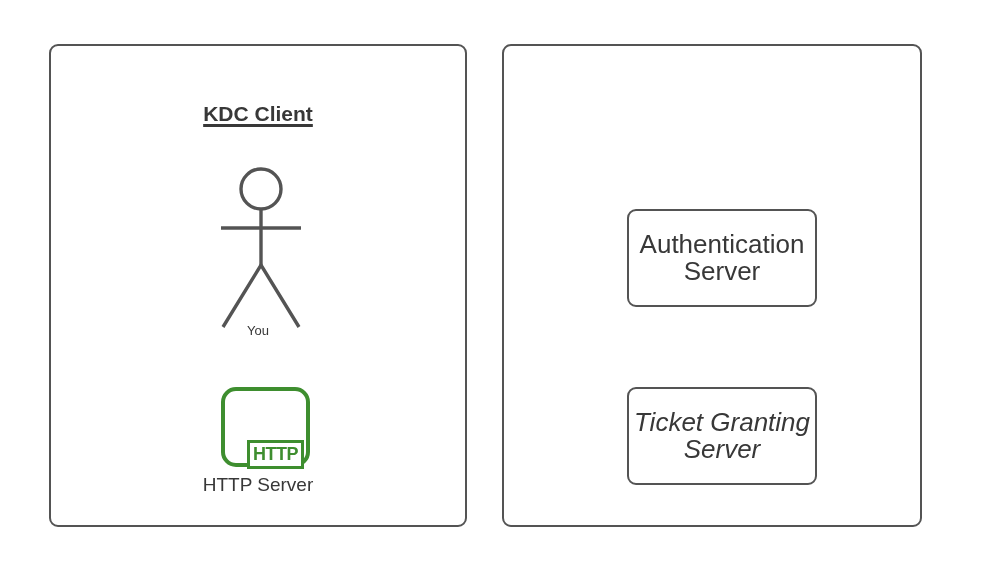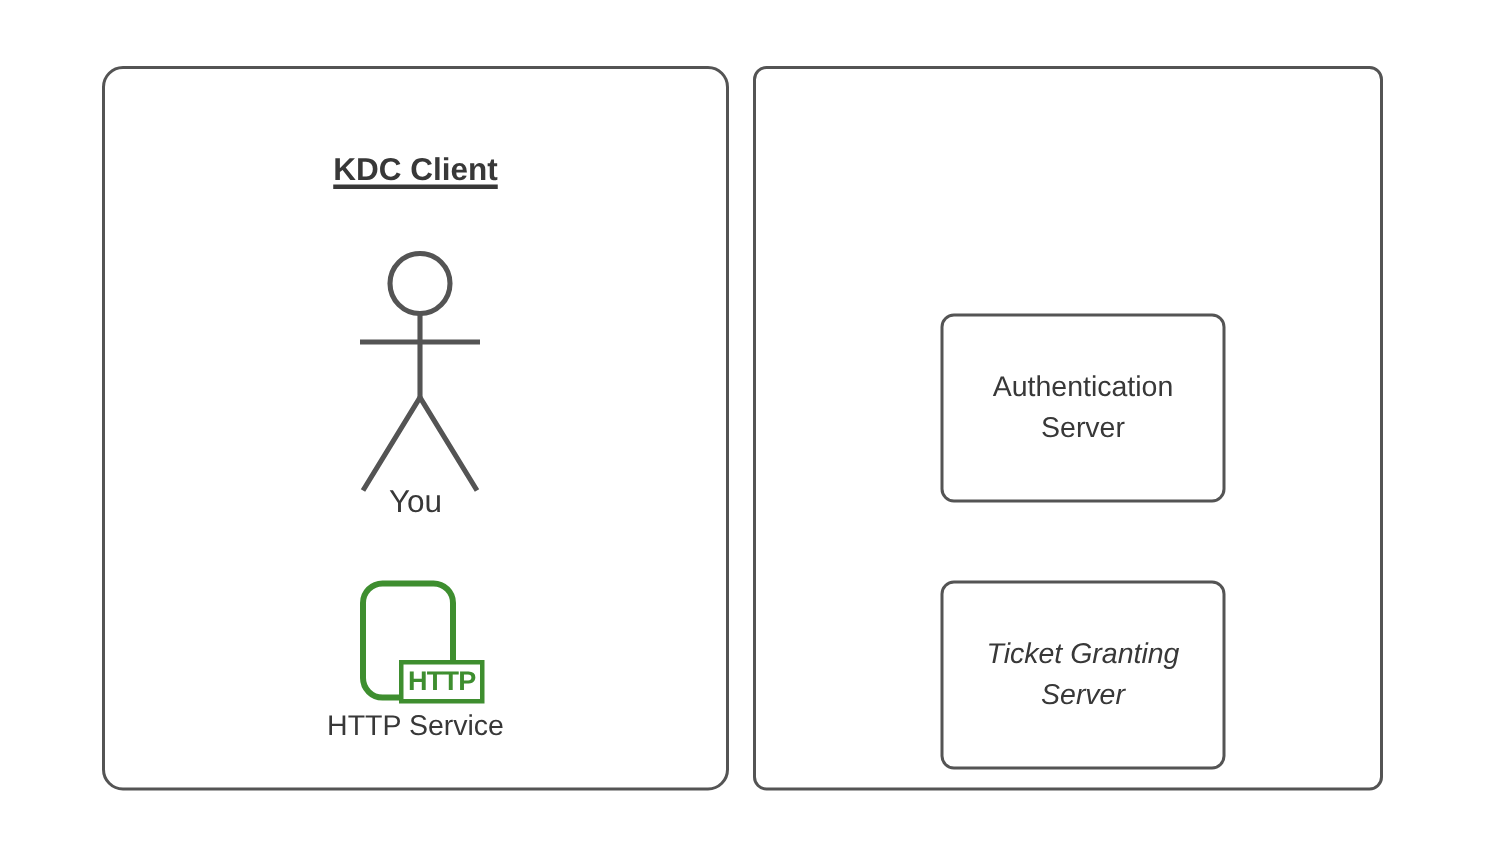--- a/index.html
+++ b/index.html
@@ -10,69 +10,69 @@
     color: var(--text, #383838);
   }
   .canvas { position: absolute; inset: 0; }
 
   .panel {
     position: absolute; top: 44px; height: 483px;
     border: 2.5px solid var(--border, #545454);
     border-radius: 9px; background: var(--background, #ffffff);
     box-sizing: border-box;
   }
-  .panel-left  { left: 68px;  width: 418px; border-radius: 14px; }
+  .panel-left  { left: 49px;  width: 418px; }
   .panel-right { left: 502px; width: 420px; }
 
   .panel-title {
     position: absolute; left: 0; right: 0; text-align: center;
     font-weight: bold; font-size: 21px; line-height: 27px;
     text-decoration: underline;
     text-decoration-thickness: 2.5px; text-underline-offset: 3px;
     color: var(--text, #383838);
   }
   .panel-left .panel-title { top: 54px; }
   .title-right { top: 42px; }
 
   .stick { position: absolute; left: 166px; top: 119px; }
   .stick circle, .stick line, .stick polyline {
     fill: none; stroke: var(--border, #545454); stroke-width: 3.4px;
   }
 
   .actor-label {
     position: absolute; top: 277px; left: 0; right: 0;
-    text-align: center; font-size: 21px;
+    text-align: center; font-size: 13px;
   }
 
-  .http-icon { position: absolute; left: 170px; top: 341px; width: 64px; height: 80px; }
+  .http-icon { position: absolute; left: 170px; top: 341px; width: 89px; height: 80px; }
   .http-square {
     position: absolute; inset: 0; box-sizing: border-box;
     border: 4.5px solid var(--green, #3e8e2f); border-radius: 15px;
   }
   .http-badge {
     position: absolute; left: 26px; top: 53px; width: 57px; height: 29px;
     box-sizing: border-box; border: 3.5px solid var(--green, #3e8e2f);
     background: var(--background, #ffffff);
     display: flex; align-items: center; justify-content: center;
     font-weight: bold; font-size: 18px; letter-spacing: -0.5px;
     color: var(--green, #3e8e2f);
   }
 
   .service-label {
     position: absolute; top: 428px; left: 0; right: 0;
     text-align: center; font-size: 19px;
   }
 
   .server-box {
-    position: absolute; left: 123px; width: 190px; height: 126px;
+    position: absolute; left: 123px; width: 190px; height: 98px;
     box-sizing: border-box;
     border: 2.5px solid var(--border, #545454); border-radius: 9px;
     background: var(--background, #ffffff);
     display: flex; flex-direction: column; align-items: center; justify-content: center;
-    font-size: 19px; line-height: 27px; text-align: center;
+    font-size: 26px; line-height: 27px; text-align: center;
   }
   .box-as  { top: 163px; }
   .box-tgs { top: 341px; font-style: italic; }
 </style>
 </head>
 <body>
 
 <div class="canvas">
 
   <section class="panel panel-left">
@@ -85,21 +85,21 @@
       <polyline points="237,325 275,263 313,325"></polyline>
     </svg>
 
     <div class="actor-label">You</div>
 
     <div class="http-icon">
       <div class="http-square"></div>
       <div class="http-badge">HTTP</div>
     </div>
 
-    <div class="service-label">HTTP Service</div>
+    <div class="service-label">HTTP Server</div>
   </section>
 
   <section class="panel panel-right">
     <div class="panel-title title-right">
     </div>
 
     <div class="server-box box-as">
       <div>Authentication</div>
       <div>Server</div>
     </div>

